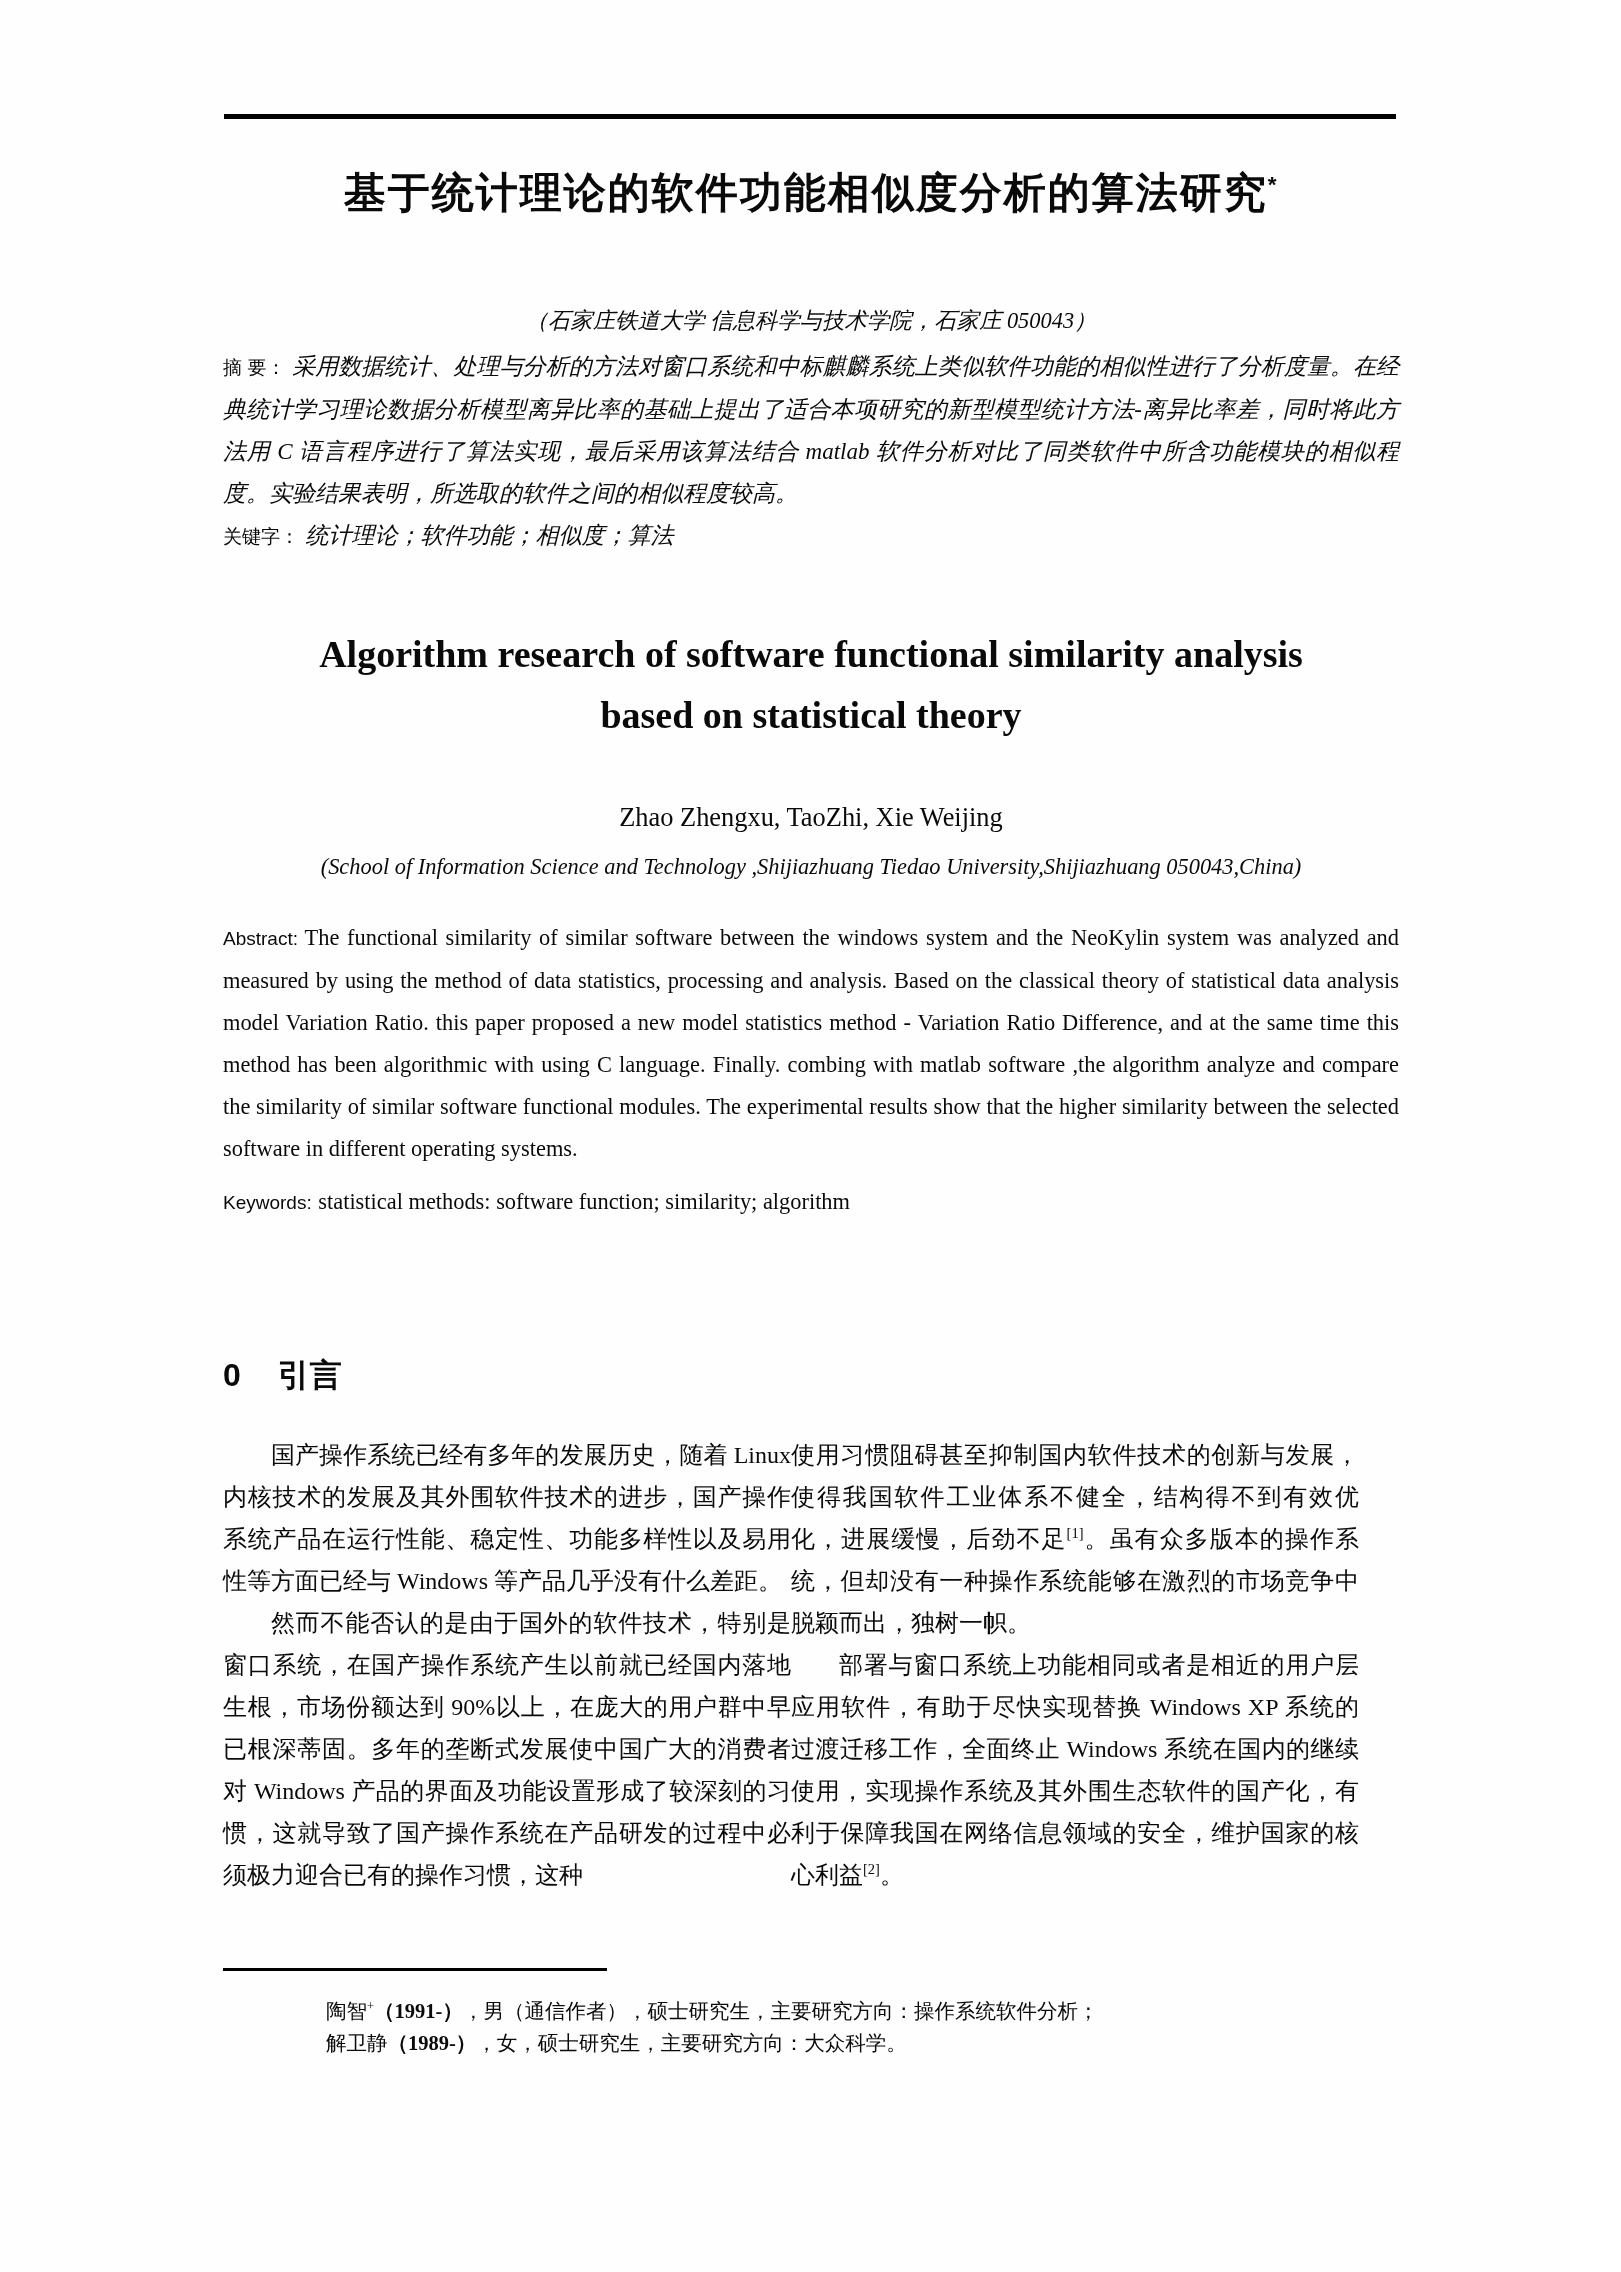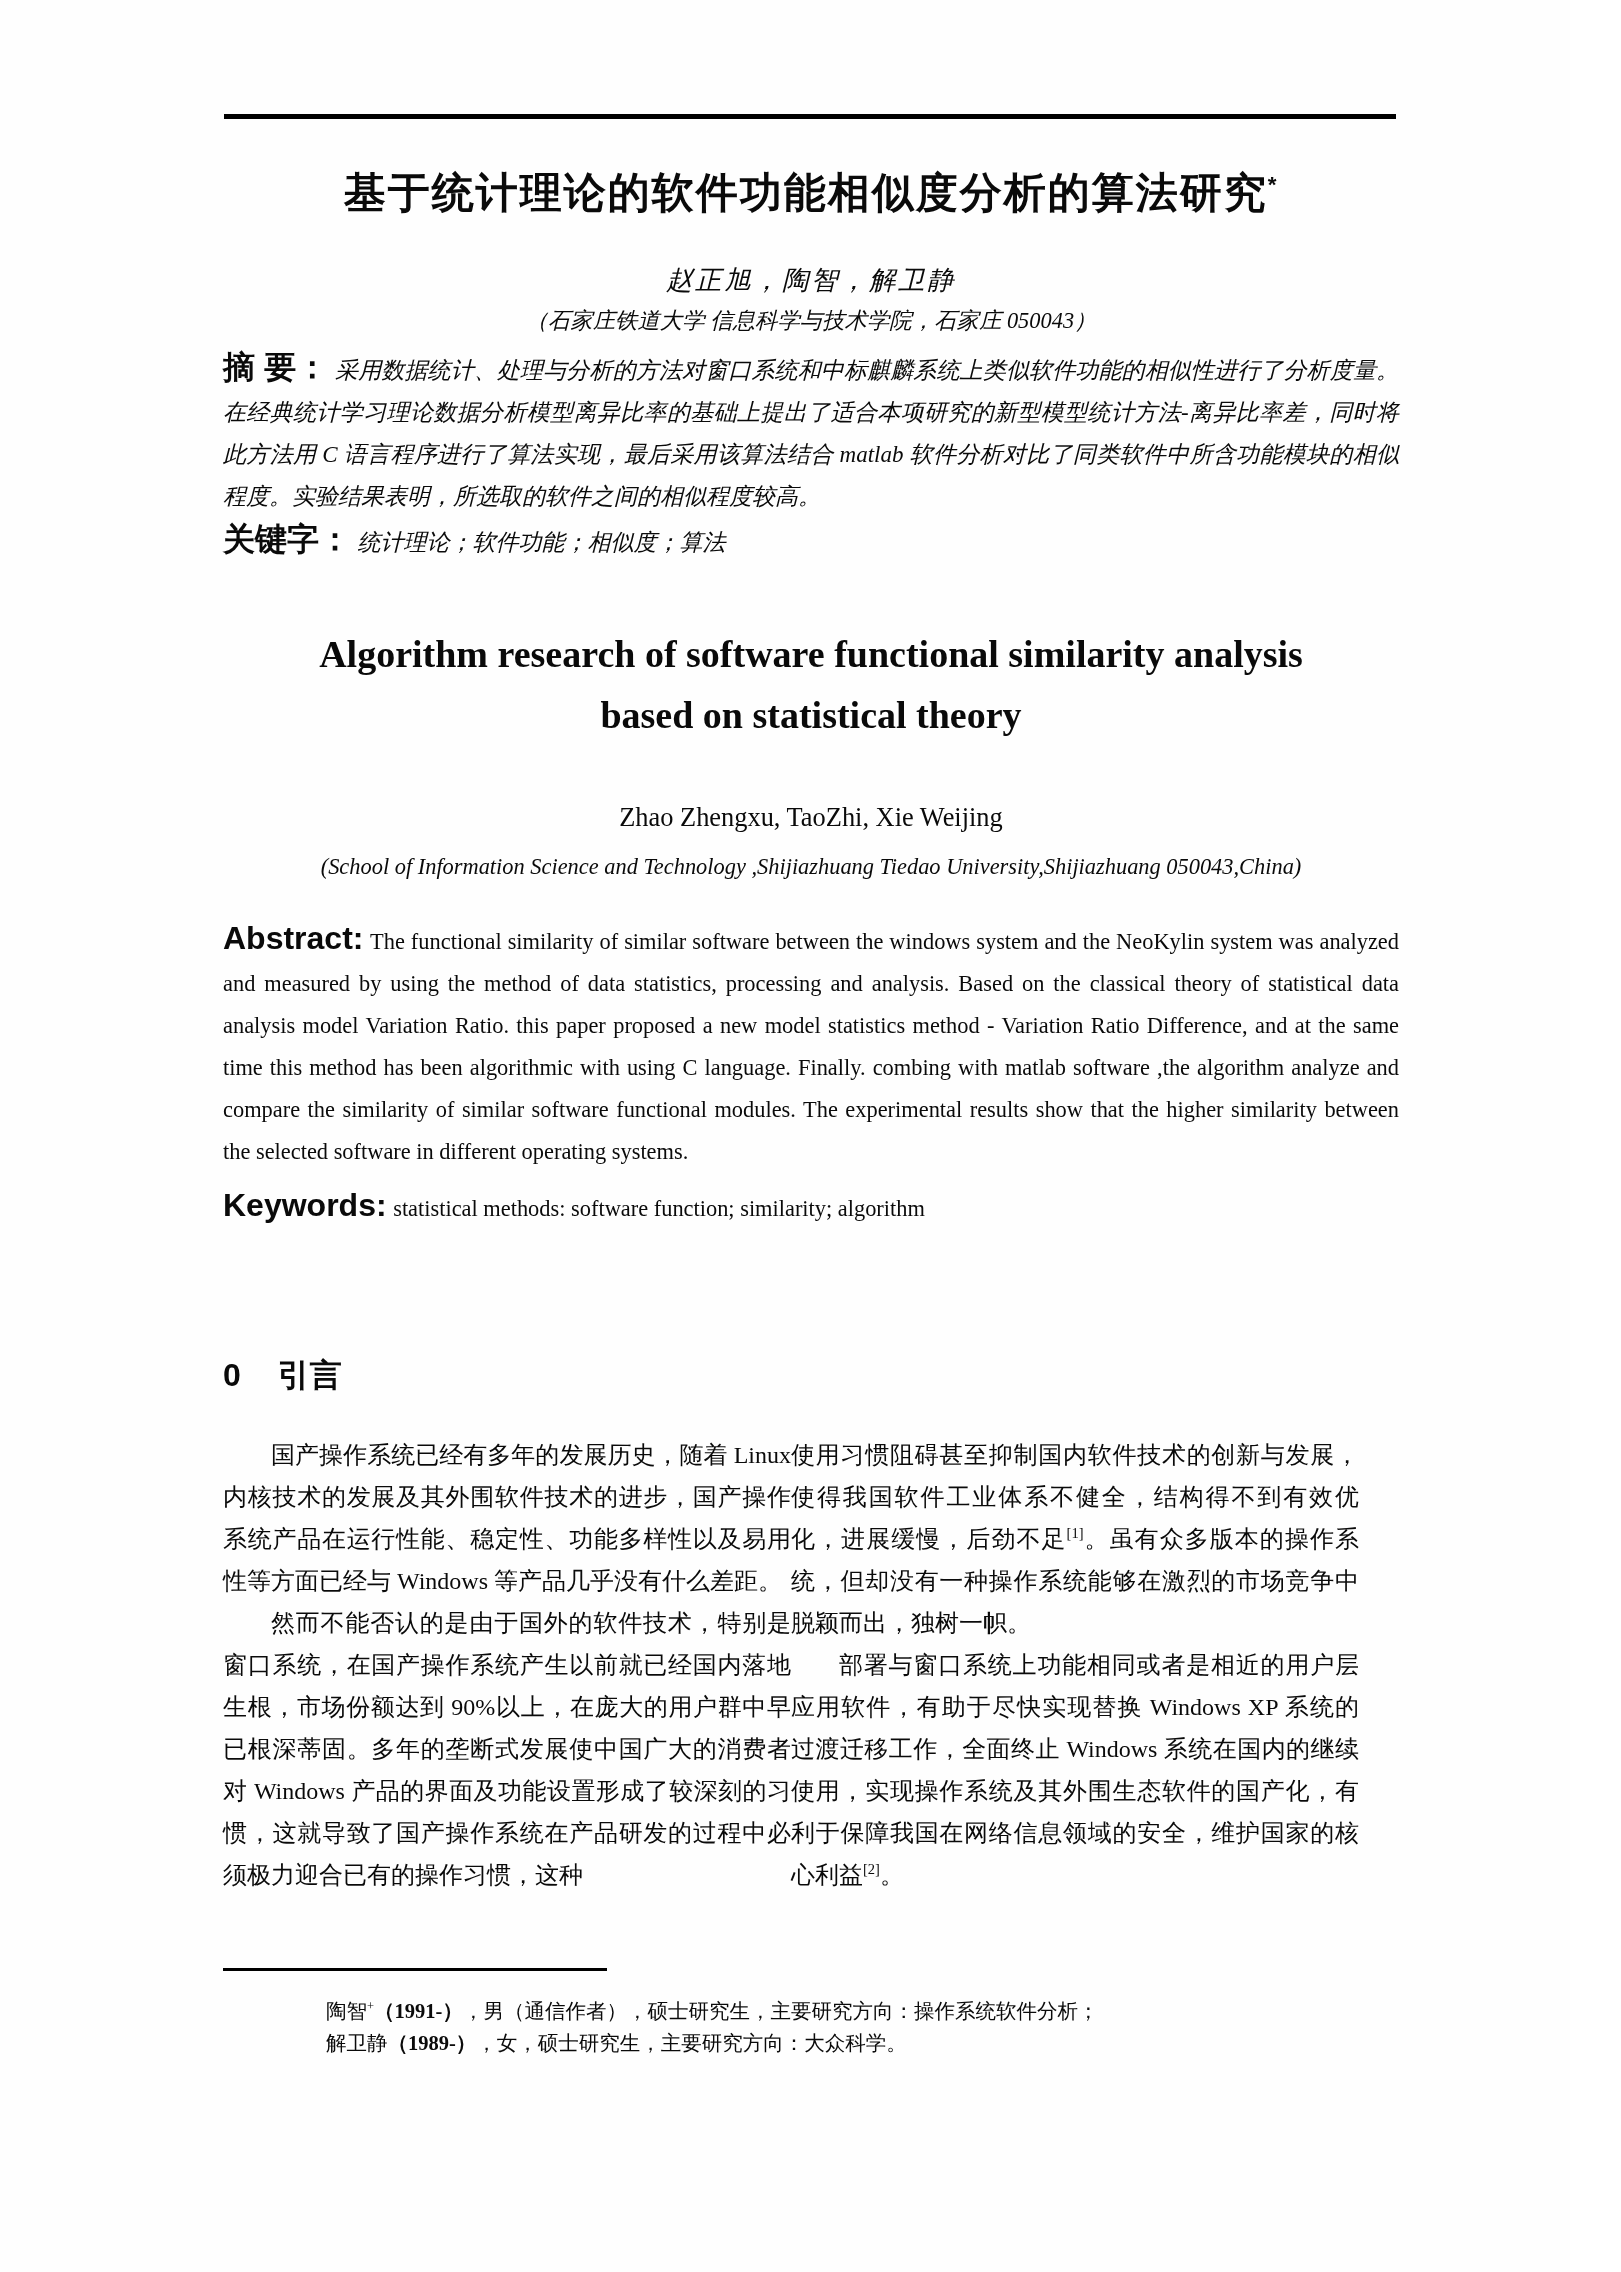--- a/index.html
+++ b/index.html
@@ -27,21 +27,21 @@
   #affil-cn  { top:305px; font-size:22.4px; font-style:italic; }
 
   #abstract-cn {
     left:223px; top:346px; width:1176px;
     font-size:23px; line-height:42px; text-align:justify;
     font-style:italic;
   }
   #abstract-cn p { margin:0; }
   .lab-hei {
     font-family:"Liberation Sans","DejaVu Sans",sans-serif;
-    font-weight:bold; font-style:normal; font-size:32px;
+    font-weight:normal; font-style:normal; font-size:19px;
     margin-right:6.6px;
   }
 
   #title-en {
     top:624px;
     font-weight:bold; font-size:38px; line-height:61px;
   }
   #authors-en { top:802px; font-size:26.4px; }
   #affil-en  { top:854px; font-size:22.4px; font-style:italic; }
 
@@ -80,21 +80,20 @@
 </style>
 </head>
 <body>
 
 <div class="page">
 
   <div class="abs" id="rule-top"></div>
 
   <div class="abs center" id="title-cn"><span>基于统计理论的软件功能相似度分析的算法研究</span><sup>*</sup></div>
 
-  <div class="abs center" id="authors-cn">赵正旭，陶智，解卫静</div>
 
   <div class="abs center" id="affil-cn">（石家庄铁道大学 信息科学与技术学院，石家庄 050043）</div>
 
   <div class="abs" id="abstract-cn">
     <p><span class="lab-hei">摘 要：</span><span>采用数据统计、处理与分析的方法对窗口系统和中标麒麟系统上类似软件功能的相似性进行了分析度量。在经典统计学习理论数据分析模型离异比率的基础上提出了适合本项研究的新型模型统计方法-离异比率差，同时将此方法用 C 语言程序进行了算法实现，最后采用该算法结合 matlab 软件分析对比了同类软件中所含功能模块的相似程度。实验结果表明，所选取的软件之间的相似程度较高。</span></p>
     <p><span class="lab-hei">关键字：</span><span>统计理论；软件功能；相似度；算法</span></p>
   </div>
 
   <div class="abs center" id="title-en">
     <div>Algorithm research of software functional similarity analysis</div>

